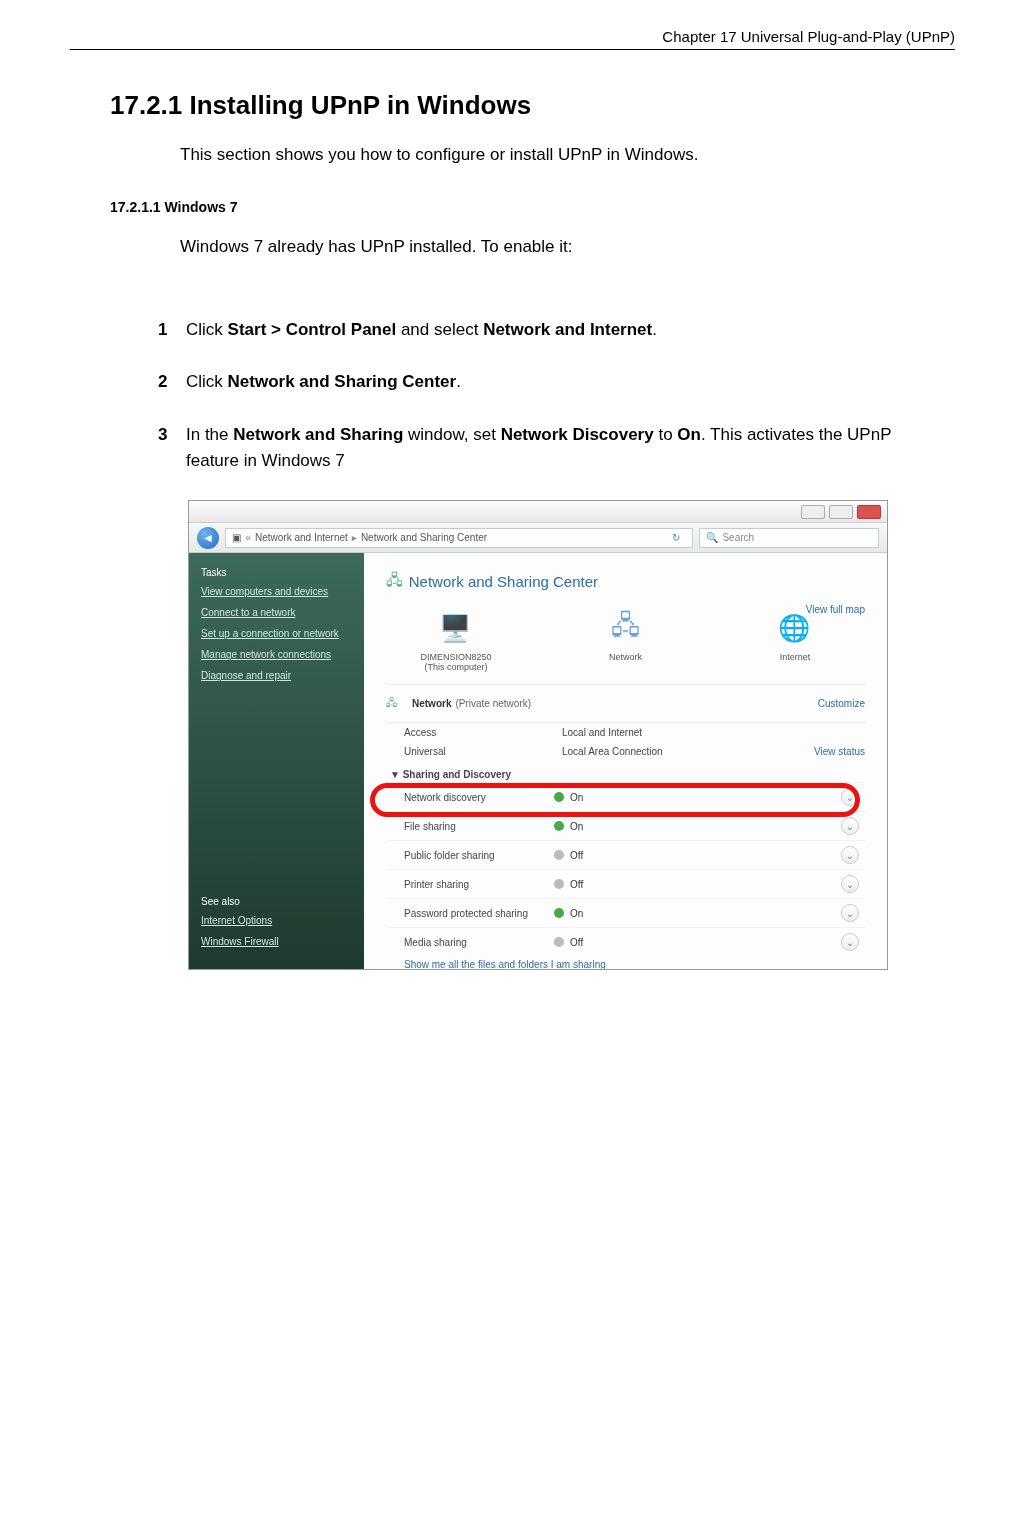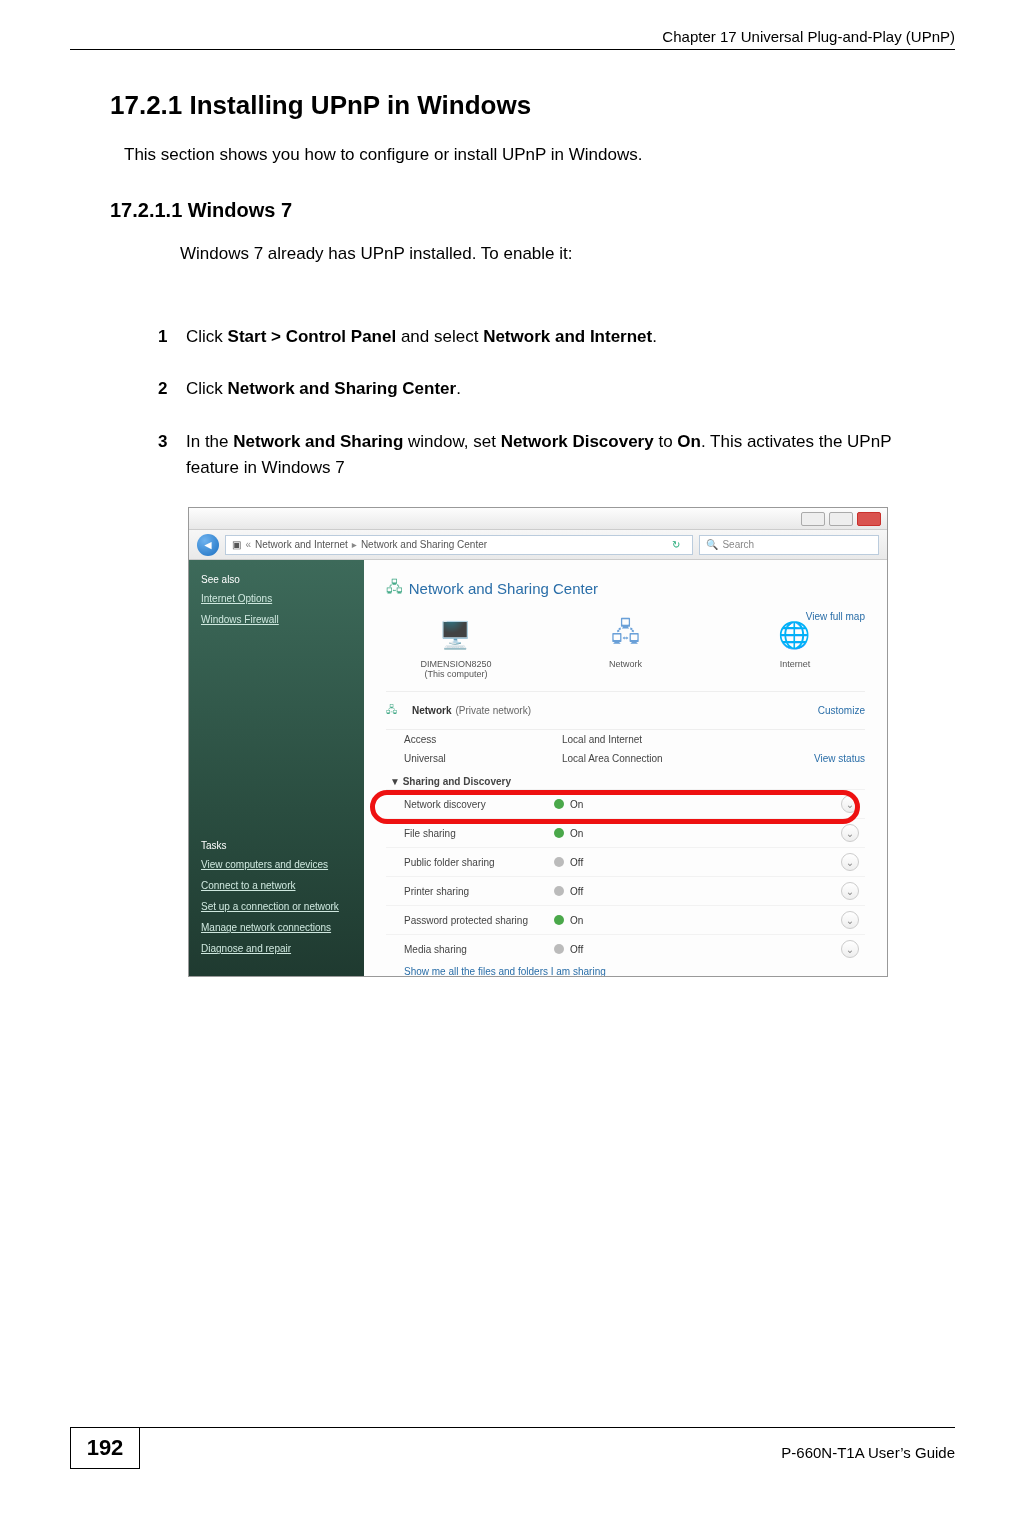--- a/index.html
+++ b/index.html
@@ -1,22 +1,22 @@
 <!DOCTYPE html>
 <html><head>
   <meta charset="utf-8">
   <style>
     * { box-sizing: border-box; margin: 0; padding: 0; }
     html, body { width: 1025px; height: 1524px; background: #fff; font-family: Verdana, Arial, sans-serif; color: #000; }
     .page { width: 1025px; height: 1524px; position: relative; padding: 28px 70px 50px 70px; }
     .running-head { display: flex; justify-content: flex-end; border-bottom: 1.5px solid #000; padding-bottom: 4px; margin-bottom: 40px; }
     .running-head span { font-size: 15px; }
     .h2 { font-size: 26px; font-weight: bold; margin: 20px 0 24px 40px; font-family: Arial, sans-serif; }
-    .p-indent { margin-left: 54px; font-size: 17px; margin-bottom: 34px; }
-    .h3 { font-size: 20px; font-weight: bold; margin: 14px 0 22px 40px; font-family: Arial, sans-serif; }
+    .p-indent { margin-left: 110px; font-size: 17px; margin-bottom: 34px; }
+    .h3 { font-size: 14px; font-weight: bold; margin: 14px 0 22px 40px; font-family: Arial, sans-serif; }
     .p-italic { margin-left: 110px; font-size: 17px; font-style: normal; margin-bottom: 60px; }
     .step { display: flex; margin-left: 88px; margin-right: 40px; margin-bottom: 26px; font-size: 17px; line-height: 1.55; }
     .step-num { font-weight: bold; width: 28px; flex-shrink: 0; }
     .step-body { flex: 1; }
     .step-body b { font-weight: bold; }
 
     .screenshot { margin-left: 118px; width: 700px; height: 470px; border: 1px solid #999; background: #fff; font-size: 11px; font-family: Tahoma, Arial, sans-serif; color: #333; position: relative; overflow: hidden; filter: blur(0.2px); }
     .ss-title { height: 22px; background: linear-gradient(#fdfdfd,#e8e8e8); border-bottom: 1px solid #ccc; display: flex; justify-content: flex-end; align-items: center; padding-right: 6px; gap: 4px; }
     .tb-btn { width: 24px; height: 14px; border: 1px solid #aaa; background: #eee; border-radius: 2px; }
     .tb-close { background: #d9534f; border-color: #c9302c; }
@@ -117,31 +117,31 @@
         <span style="margin-left:auto" class="refresh">↻</span>
       </div>
       <div class="search-box">
         <span class="search-icon">🔍</span>
         <span textcontent="Search">Search</span>
       </div>
     </div>
     <div class="ss-body">
       <div class="ss-side">
         <div class="side-group">
-          <div class="side-head">See also</div>
-          <div class="side-link u">Internet Options</div>
-          <div class="side-link u">Windows Firewall</div>
-        </div>
-        <div class="side-group">
           <div class="side-head">Tasks</div>
           <div class="side-link u">View computers and devices</div>
           <div class="side-link u">Connect to a network</div>
           <div class="side-link u">Set up a connection or network</div>
           <div class="side-link u">Manage network connections</div>
           <div class="side-link u">Diagnose and repair</div>
+        </div>
+        <div class="side-group">
+          <div class="side-head">See also</div>
+          <div class="side-link u">Internet Options</div>
+          <div class="side-link u">Windows Firewall</div>
         </div>
       </div>
       <div class="ss-main">
         <div class="main-title">
           <span style="color:#4a8">🖧</span>
           <span>Network and Sharing Center</span>
         </div>
         <div class="map-row">
           <span class="view-map">View full map</span>
           <div class="map-item">
@@ -216,17 +216,13 @@
           <div class="sd-exp">⌄</div>
         </div>
 
         <div class="link-line">Show me all the files and folders I am sharing</div>
 
         <div class="highlight" style="left:6px; top:230px; width:490px; height:34px;"></div>
       </div>
     </div>
   </div>
 
-  <div class="footer">
-    <div class="page-num-box">192</div>
-    <div class="footer-title">P-660N-T1A User’s Guide</div>
-  </div>
 </div>
 
 </body></html>

